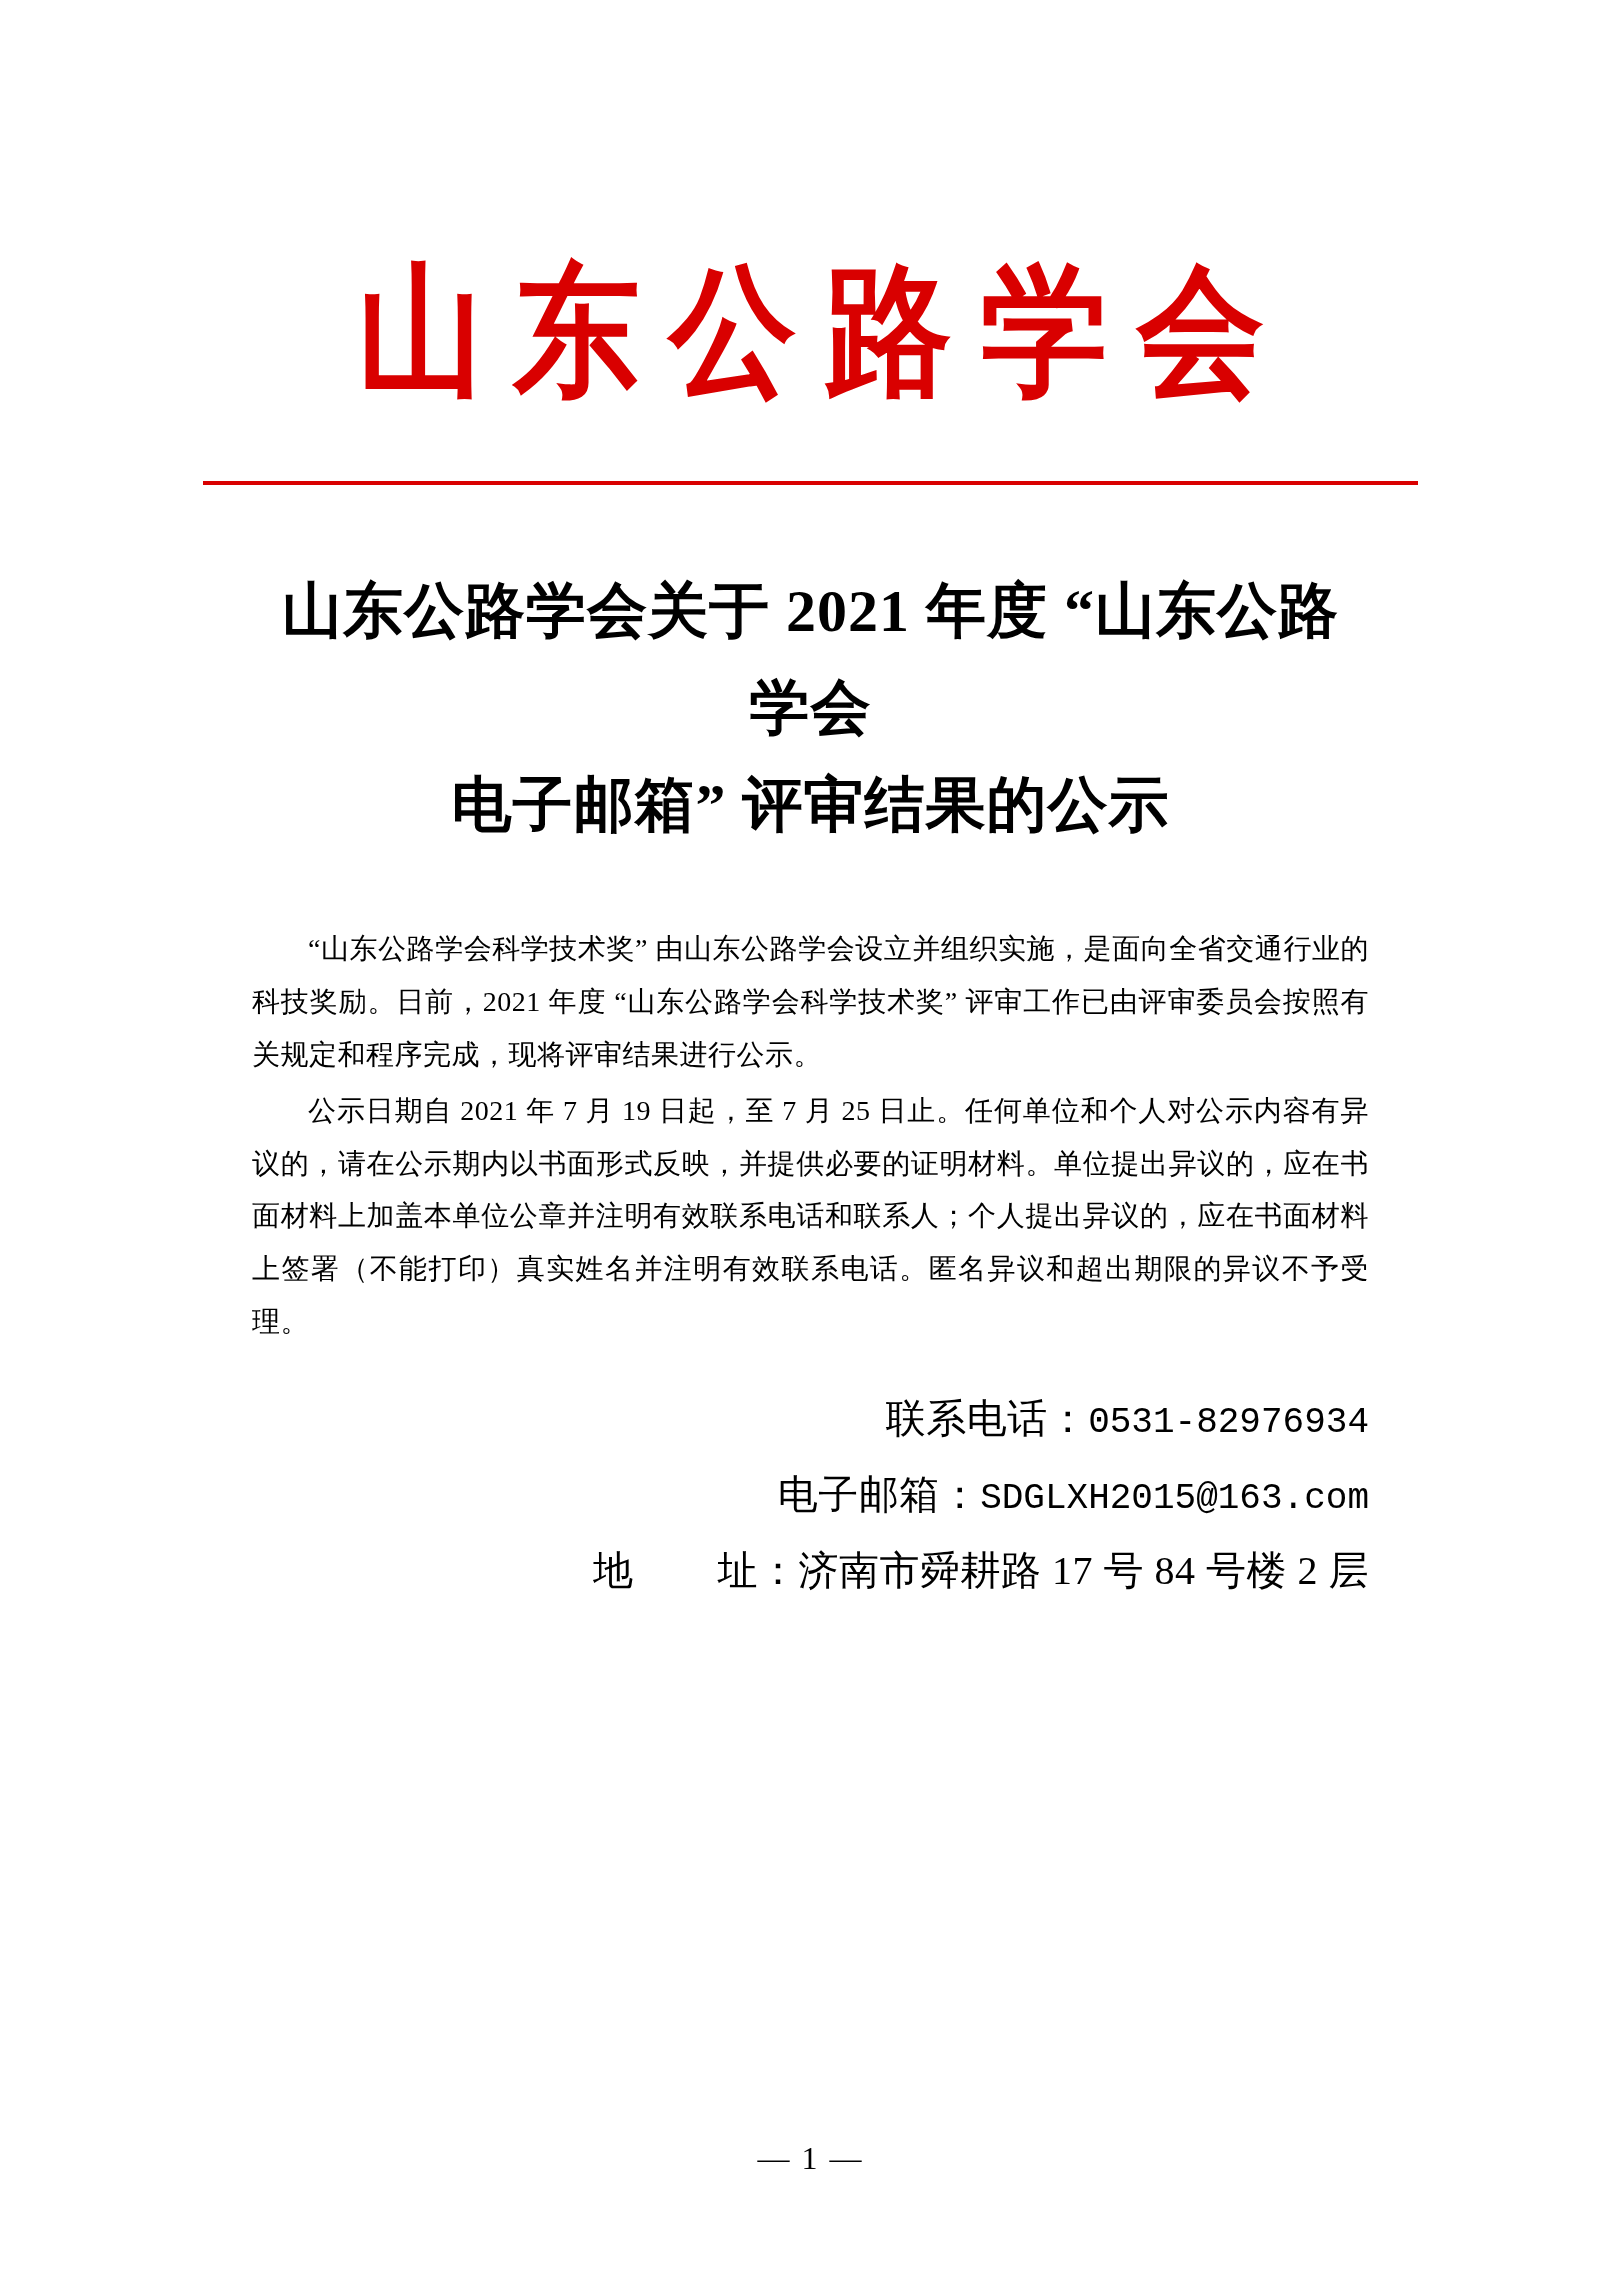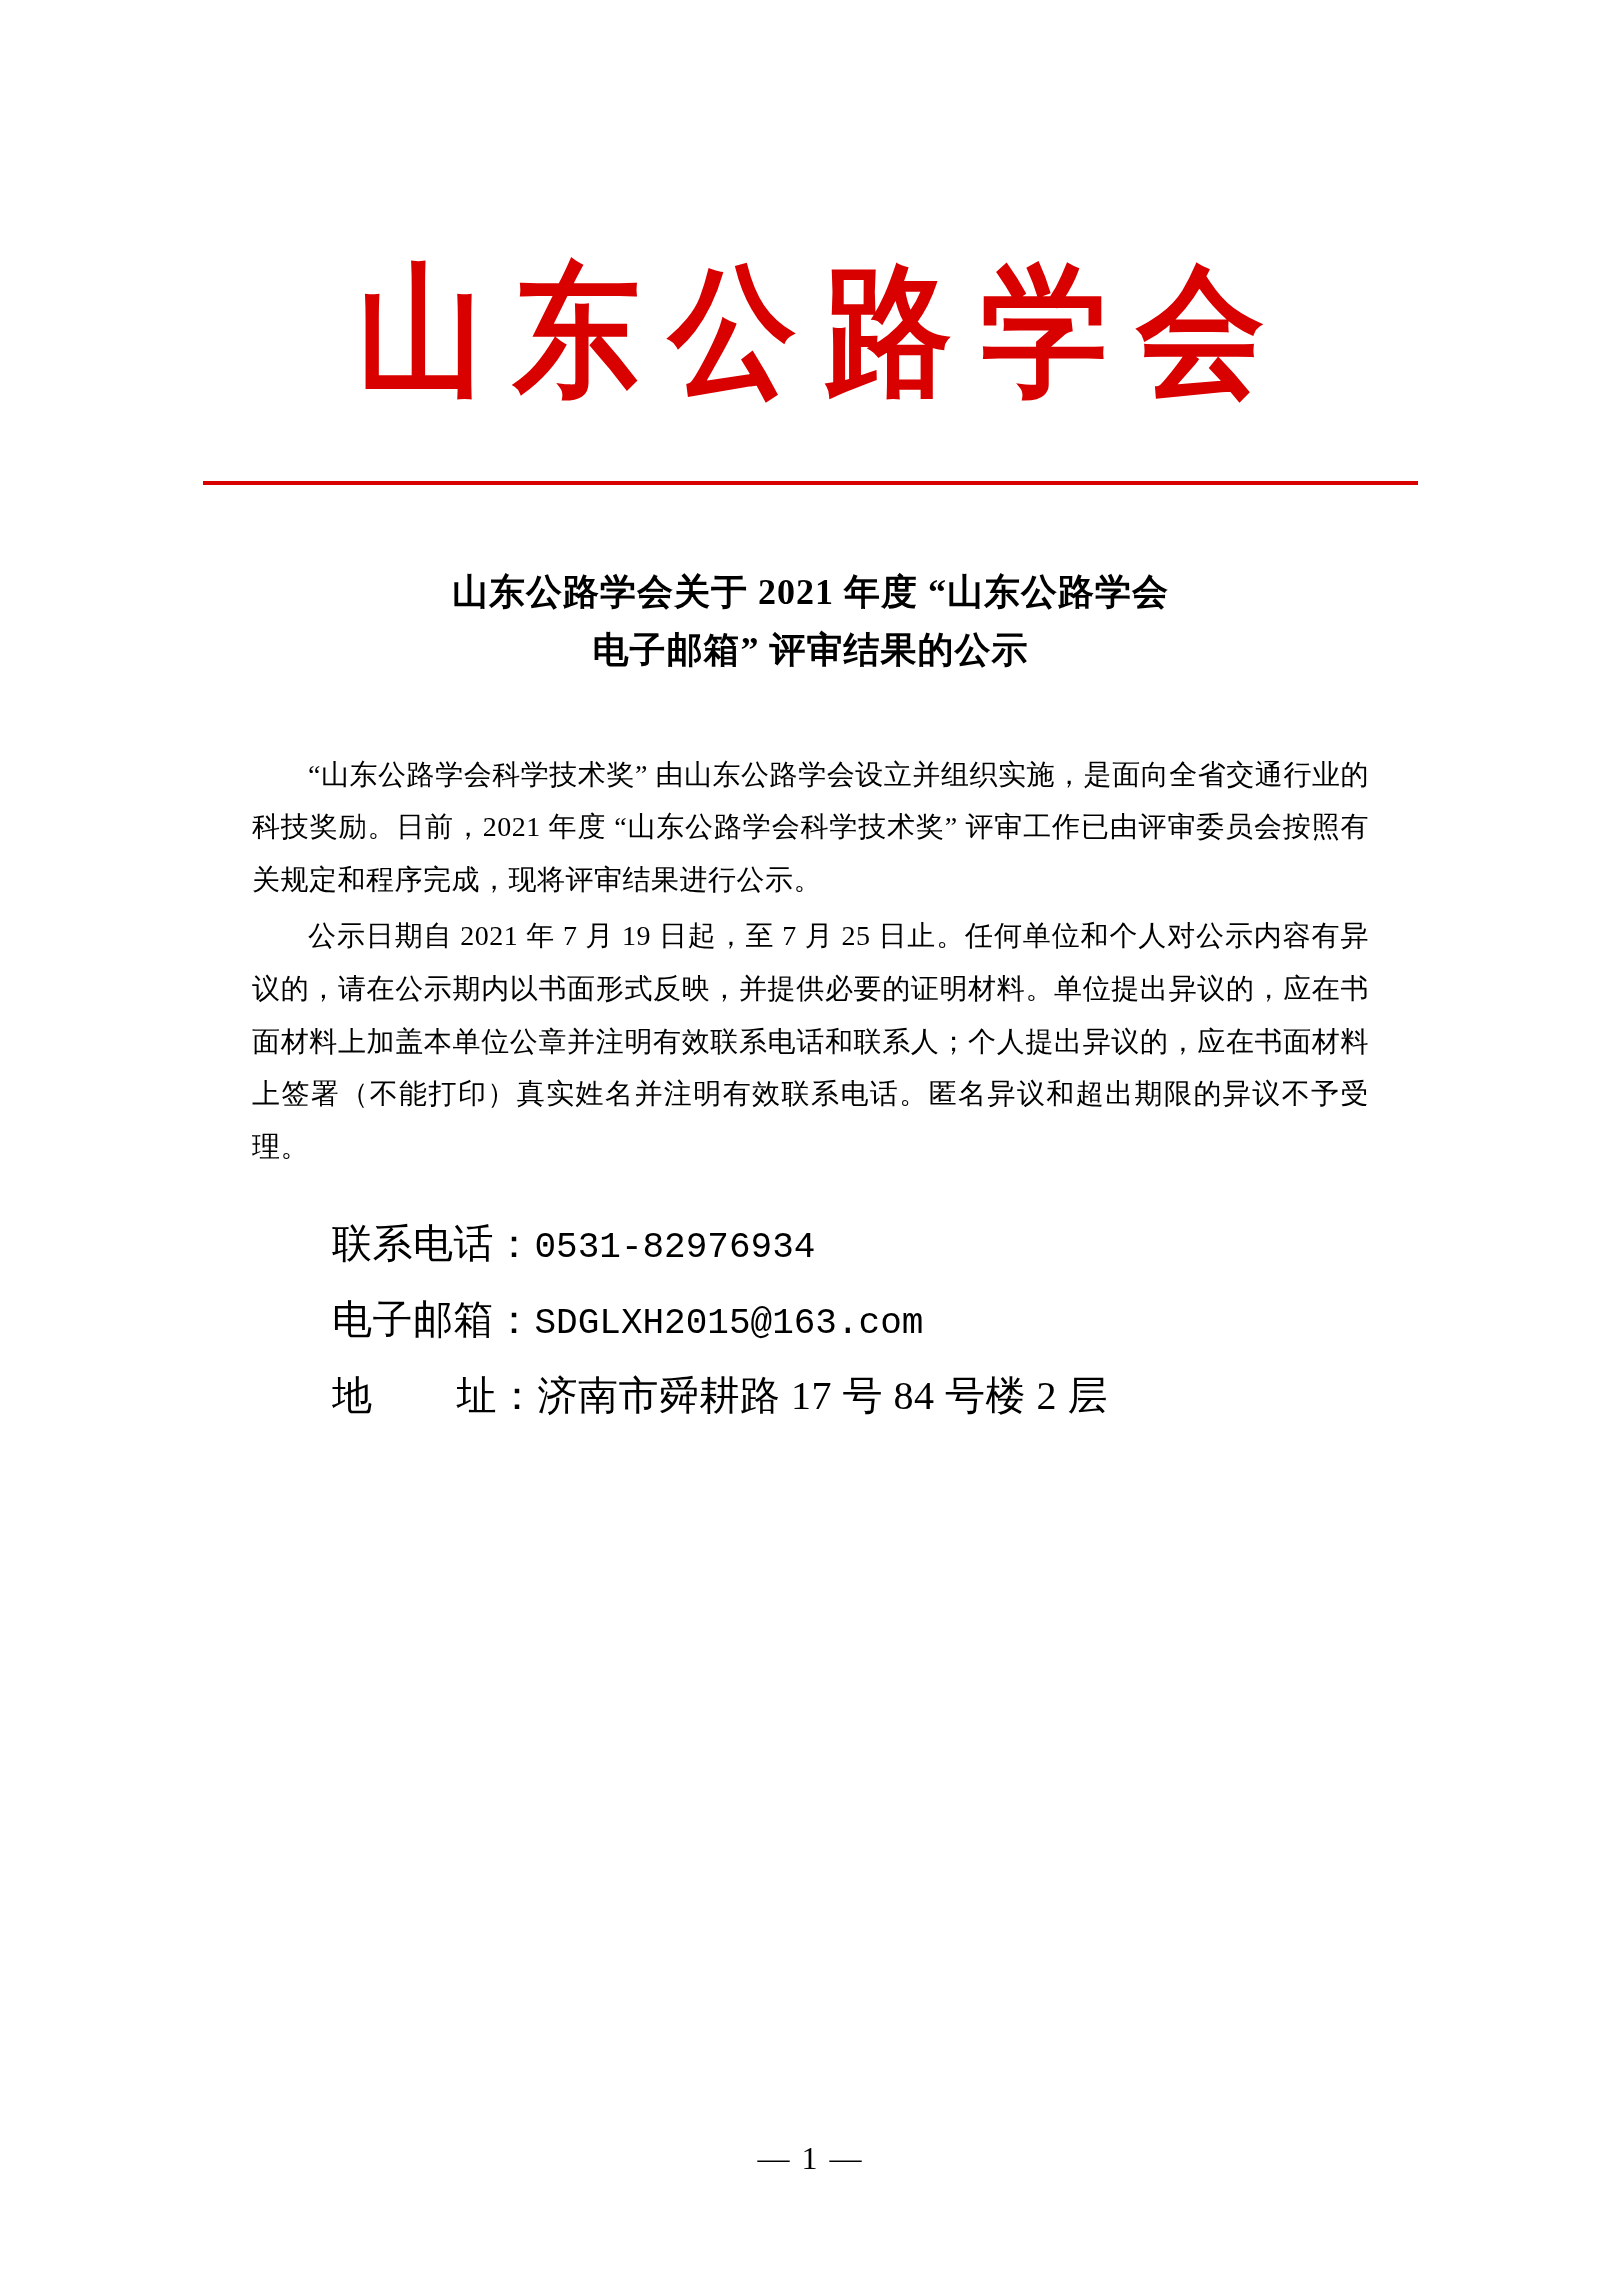--- a/index.html
+++ b/index.html
@@ -49,21 +49,21 @@
     height: 3.9px;
     background: #d90000;
   }
 
   
   .doc-title {
     margin: 78px auto 0 auto;
     width: 1108px;
     text-align: center;
     font-weight: 700;
-    font-size: 36px;
+    font-size: 60px;
     line-height: 1.62;
     letter-spacing: 1px;
   }
 
   
   .body-wrap {
     margin: 69px auto 0 auto;
     width: 1117px;
   }
   .para {
@@ -81,20 +81,21 @@
     margin: 33px 0 0 0;
     padding: 0;
     list-style: none;
   }
   .contact-line {
     font-size: 40px;
     line-height: 1.88;
     text-indent: 2em;
     letter-spacing: 0.5px;
     white-space: nowrap;
+    text-align: right;
   }
   .mono {
     font-family: "Liberation Mono", "DejaVu Sans Mono", monospace;
     font-size: 36px;
     letter-spacing: 0;
   }
   .label-spaced {
     letter-spacing: 0.5px;
   }
   .addr-gap {

